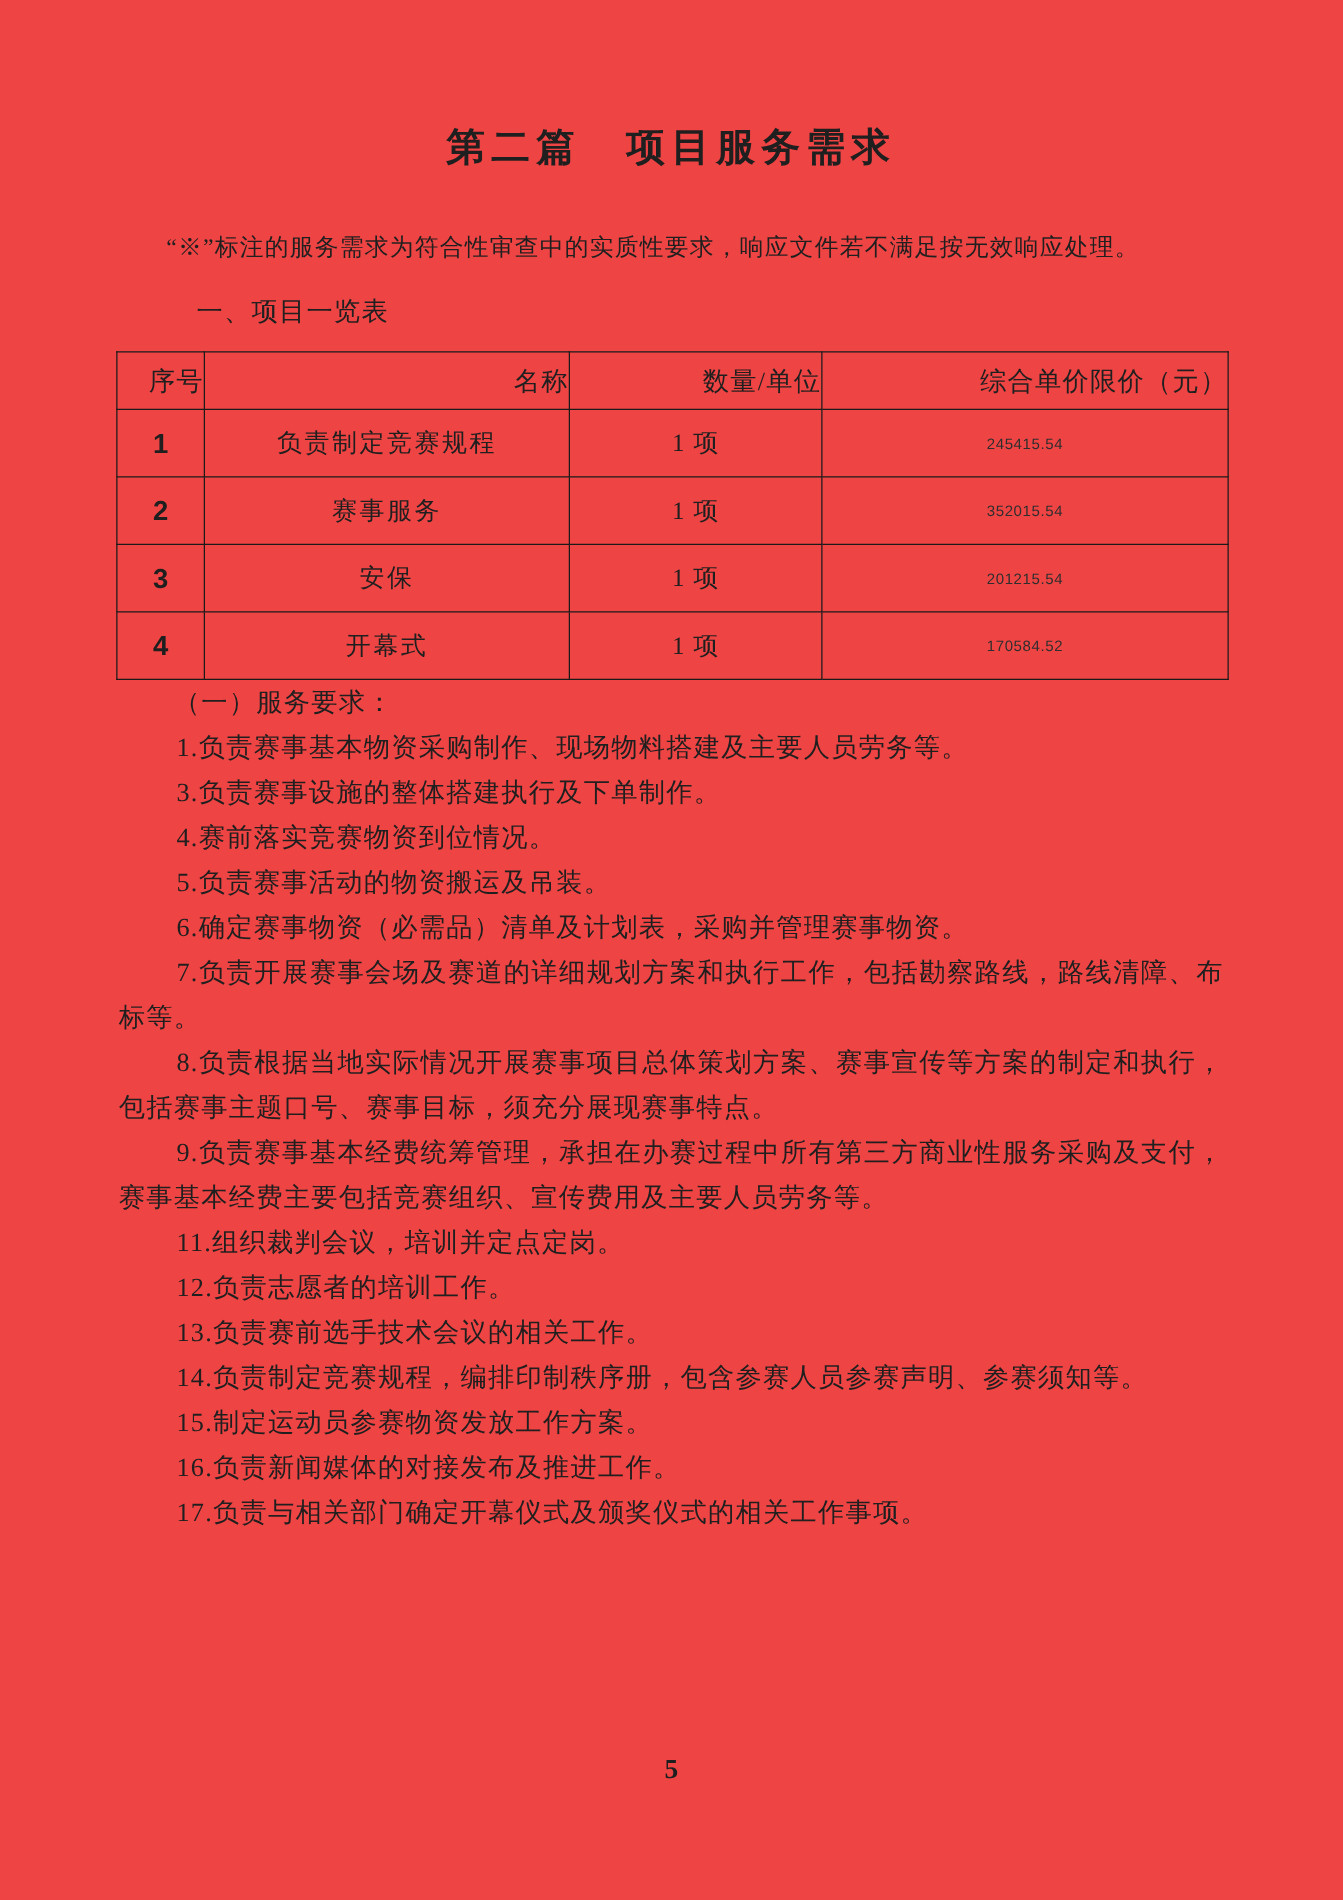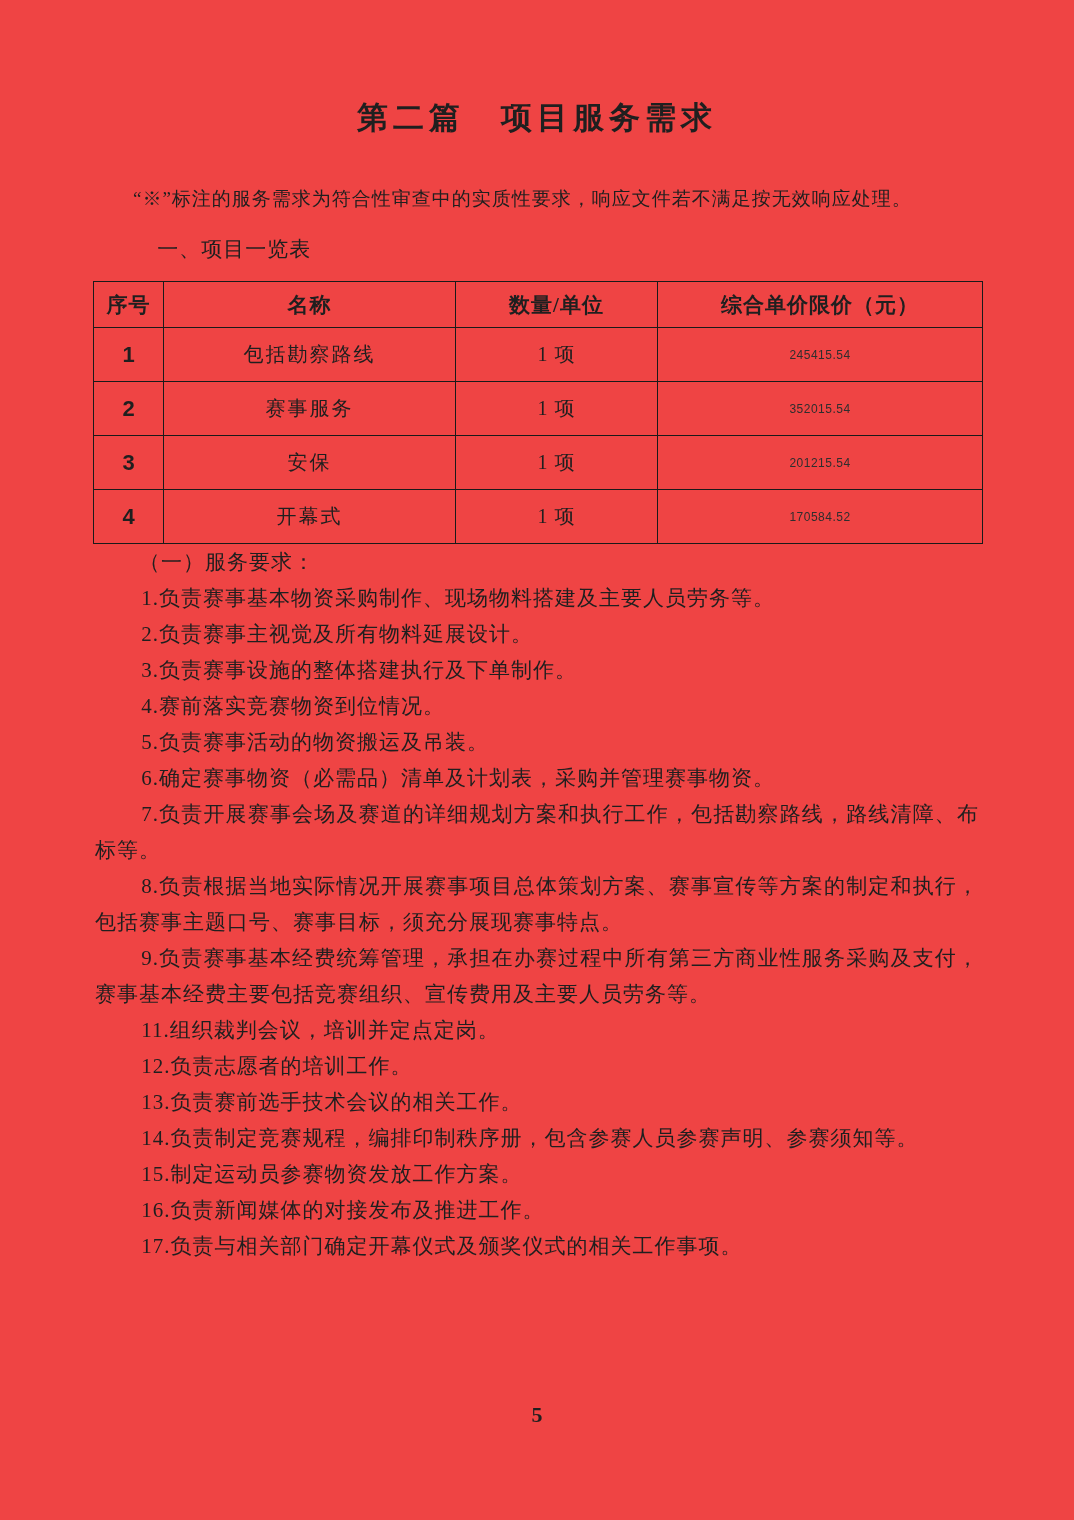--- a/index.html
+++ b/index.html
@@ -58,22 +58,23 @@
     border: 1px solid #1a1a1a;
     text-align: center;
     vertical-align: middle;
     padding: 0;
     overflow: hidden;
   }
   table.overview thead tr { height: 46px; }
   table.overview tbody tr { height: 54px; }
   table.overview th {
     font-size: 21px;
-    font-weight: bold;
+    font-weight: normal;
     letter-spacing: 1px;
+    text-align: right;
   }
   td.c-no {
     font-family: "Liberation Sans", "DejaVu Sans", sans-serif;
     font-weight: bold;
     font-size: 22px;
   }
   td.c-name {
     font-size: 20px;
     letter-spacing: 2px;
   }
@@ -128,21 +129,21 @@
       <tr>
         <th>序号</th>
         <th>名称</th>
         <th>数量/单位</th>
         <th>综合单价限价（元）</th>
       </tr>
     </thead>
     <tbody>
       <tr>
         <td class="c-no">1</td>
-        <td class="c-name">包括勘察路线</td>
+        <td class="c-name">负责制定竞赛规程</td>
         <td class="c-qty">1 项</td>
         <td class="c-price">245415.54</td>
       </tr>
       <tr>
         <td class="c-no">2</td>
         <td class="c-name">赛事服务</td>
         <td class="c-qty">1 项</td>
         <td class="c-price">352015.54</td>
       </tr>
       <tr>
@@ -156,21 +157,20 @@
         <td class="c-name">开幕式</td>
         <td class="c-qty">1 项</td>
         <td class="c-price">170584.52</td>
       </tr>
     </tbody>
   </table>
 
   <p class="s-subheading">（一）服务要求：</p>
 
   <p class="item">1.负责赛事基本物资采购制作、现场物料搭建及主要人员劳务等。</p>
-  <p class="item">2.负责赛事主视觉及所有物料延展设计。</p>
   <p class="item">3.负责赛事设施的整体搭建执行及下单制作。</p>
   <p class="item">4.赛前落实竞赛物资到位情况。</p>
   <p class="item">5.负责赛事活动的物资搬运及吊装。</p>
   <p class="item">6.确定赛事物资（必需品）清单及计划表，采购并管理赛事物资。</p>
   <p class="item">7.负责开展赛事会场及赛道的详细规划方案和执行工作，包括勘察路线，路线清障、布标等。</p>
   <p class="item">8.负责根据当地实际情况开展赛事项目总体策划方案、赛事宣传等方案的制定和执行，包括赛事主题口号、赛事目标，须充分展现赛事特点。</p>
   <p class="item">9.负责赛事基本经费统筹管理，承担在办赛过程中所有第三方商业性服务采购及支付，赛事基本经费主要包括竞赛组织、宣传费用及主要人员劳务等。</p>
   <p class="item">11.组织裁判会议，培训并定点定岗。</p>
   <p class="item">12.负责志愿者的培训工作。</p>
   <p class="item">13.负责赛前选手技术会议的相关工作。</p>

